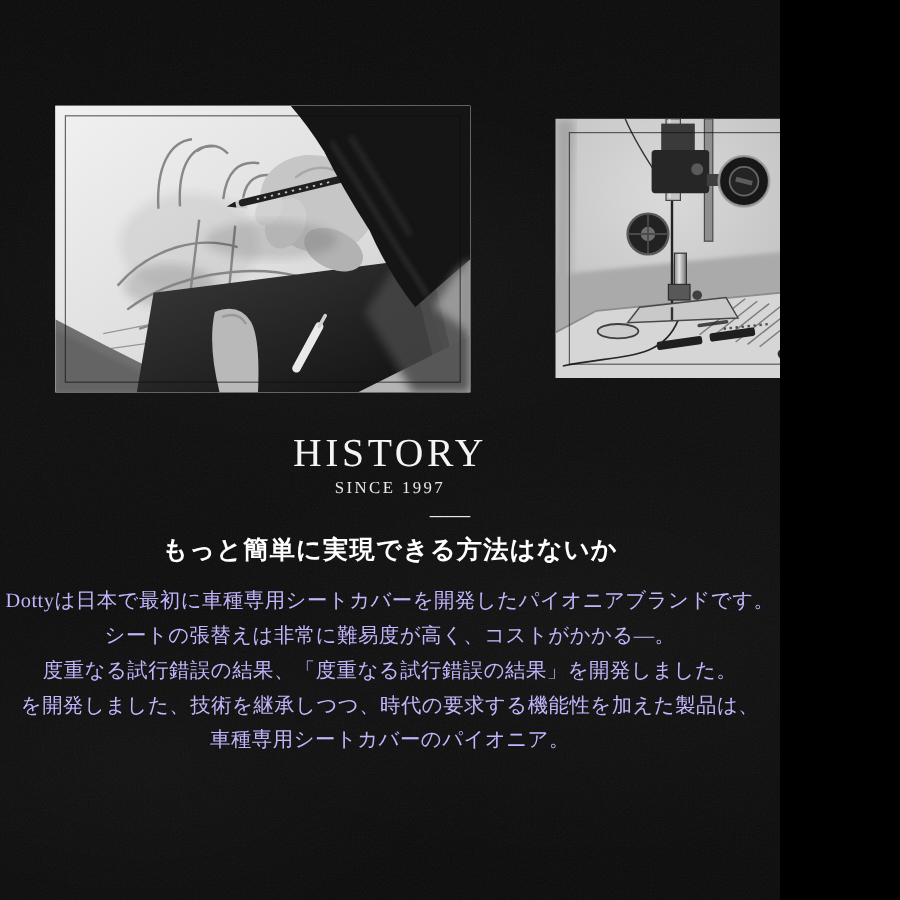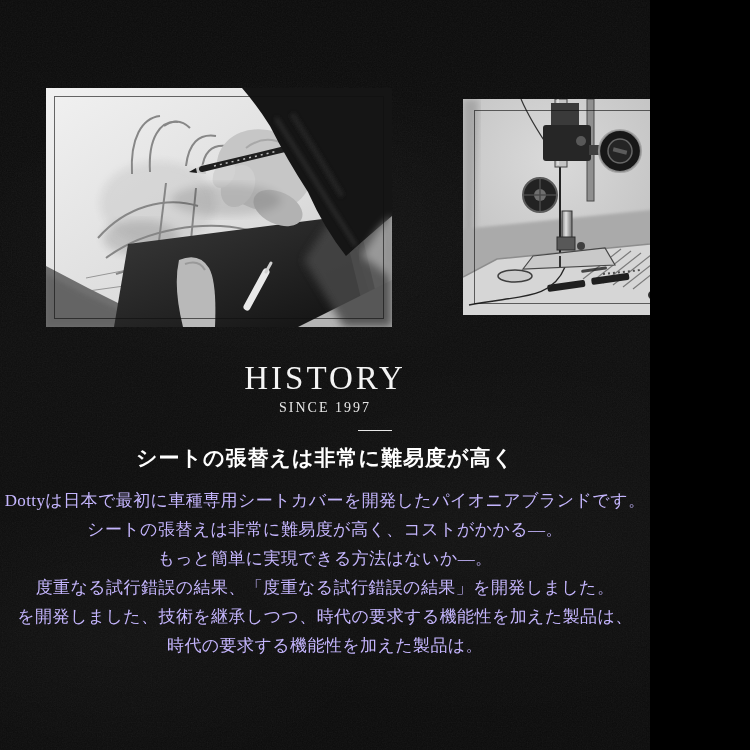--- a/index.html
+++ b/index.html
@@ -210,23 +210,22 @@
       <circle cx="77" cy="96" r="6" fill="#6f6f6f"></circle>
       <line x1="77" y1="80" x2="77" y2="112" stroke="#4a4a4a" stroke-width="1.5"></line>
       <line x1="61" y1="96" x2="93" y2="96" stroke="#4a4a4a" stroke-width="1.5"></line>
     </svg>
     <div class="keyline keyline-right"></div>
   </div>
 
   <h2 class="center-text history-title" style="margin:0;position:absolute;">HISTORY</h2>
   <div class="center-text history-since">SINCE 1997</div>
   <div class="divider"></div>
-  <h3 class="center-text jp-title" style="margin:0;position:absolute;">シートの張替えは非常に難易度が高く</h3>
+  <h3 class="center-text jp-title" style="margin:0;position:absolute;">もっと簡単に実現できる方法はないか</h3>
 
   <div class="center-text body-block">
     <p>Dottyは日本で最初に車種専用シートカバーを開発したパイオニアブランドです。</p>
     <p>シートの張替えは非常に難易度が高く、コストがかかる―。</p>
-    <p>もっと簡単に実現できる方法はないか―。</p>
     <p>度重なる試行錯誤の結果、「度重なる試行錯誤の結果」を開発しました。</p>
     <p>を開発しました、技術を継承しつつ、時代の要求する機能性を加えた製品は、</p>
-    <p>時代の要求する機能性を加えた製品は。</p>
+    <p>車種専用シートカバーのパイオニア。</p>
   </div>
 </div>
 
 </body></html>

